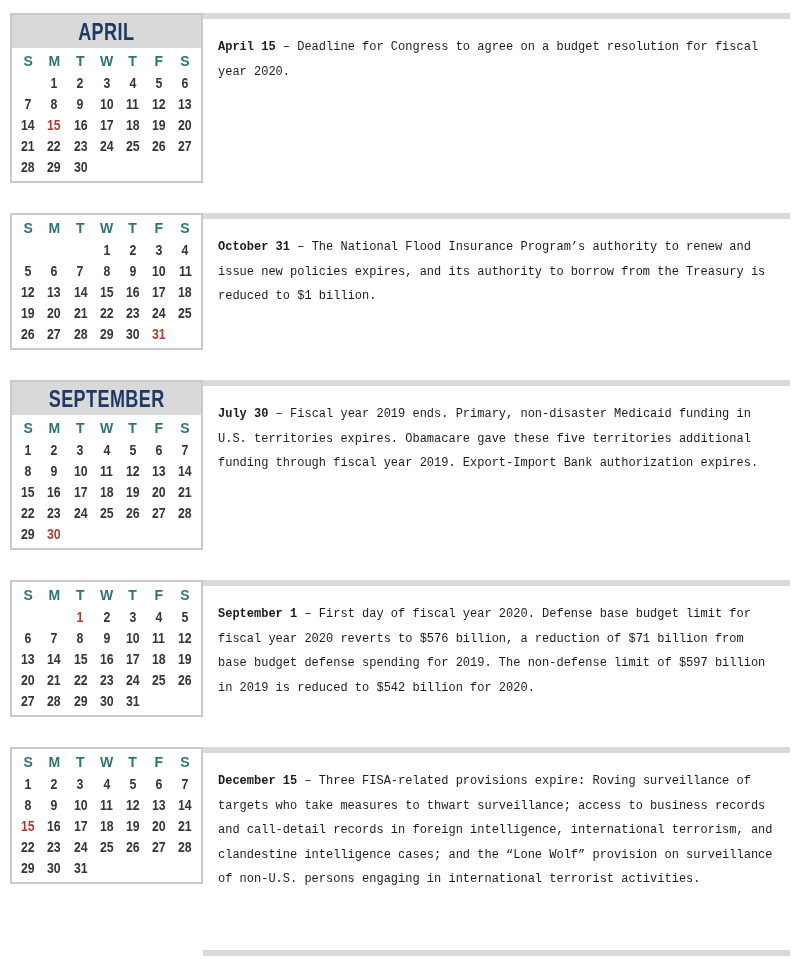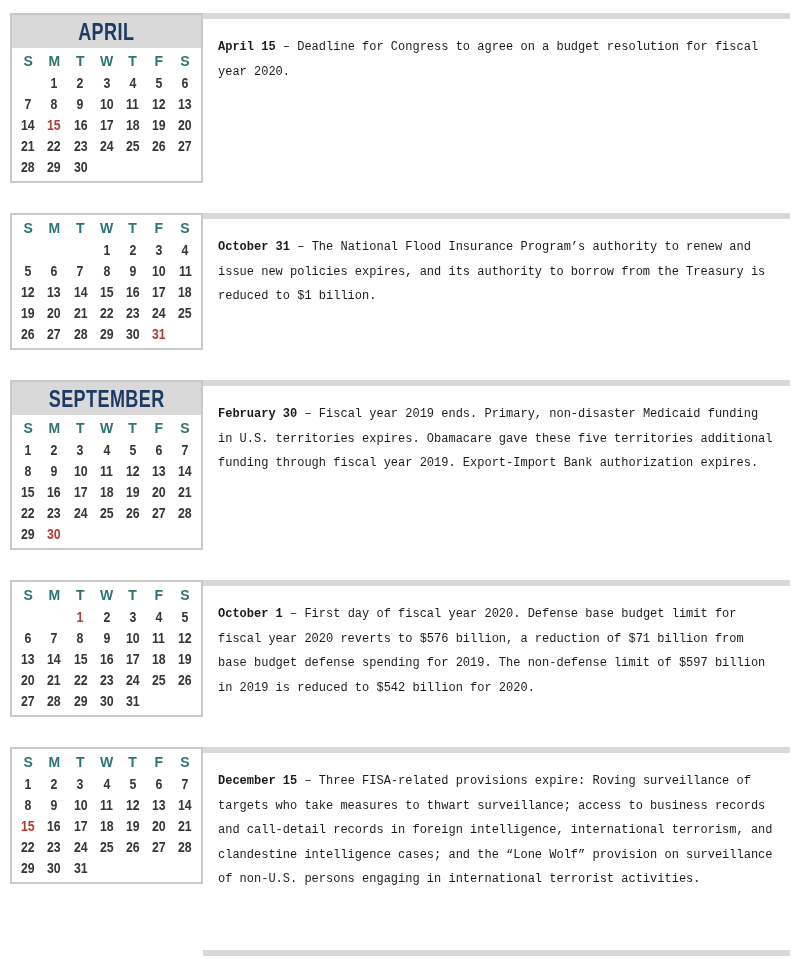--- a/index.html
+++ b/index.html
@@ -466,21 +466,21 @@
             </span>
             <span class="day">
               <i></i>
             </span>
             <span class="day">
               <i></i>
             </span>
           </div>
     </div>
     <div class="entry">
-      <p><strong class="entry-date">February 30</strong><span class="entry-sep"> – </span><span class="entry-text">Fiscal year 2019 ends. Primary, non-disaster Medicaid funding in U.S. territories expires. Obamacare gave these five territories additional funding through fiscal year 2019. Export-Import Bank authorization expires.</span></p>
+      <p><strong class="entry-date">July 30</strong><span class="entry-sep"> – </span><span class="entry-text">Fiscal year 2019 ends. Primary, non-disaster Medicaid funding in U.S. territories expires. Obamacare gave these five territories additional funding through fiscal year 2019. Export-Import Bank authorization expires.</span></p>
     </div>
   </div>
 
   <div class="row">
     <div class="cal">
       <div class="day-headers">
             <span class="dow">S</span>
             <span class="dow">M</span>
             <span class="dow">T</span>
             <span class="dow">W</span>
@@ -590,21 +590,21 @@
             </span>
             <span class="day">
               <i></i>
             </span>
             <span class="day">
               <i></i>
             </span>
           </div>
     </div>
     <div class="entry">
-      <p><strong class="entry-date">October 1</strong><span class="entry-sep"> – </span><span class="entry-text">First day of fiscal year 2020. Defense base budget limit for fiscal year 2020 reverts to $576 billion, a reduction of $71 billion from base budget defense spending for 2019. The non-defense limit of $597 billion in 2019 is reduced to $542 billion for 2020.</span></p>
+      <p><strong class="entry-date">September 1</strong><span class="entry-sep"> – </span><span class="entry-text">First day of fiscal year 2020. Defense base budget limit for fiscal year 2020 reverts to $576 billion, a reduction of $71 billion from base budget defense spending for 2019. The non-defense limit of $597 billion in 2019 is reduced to $542 billion for 2020.</span></p>
     </div>
   </div>
 
   <div class="row">
     <div class="cal">
       <div class="day-headers">
             <span class="dow">S</span>
             <span class="dow">M</span>
             <span class="dow">T</span>
             <span class="dow">W</span>

